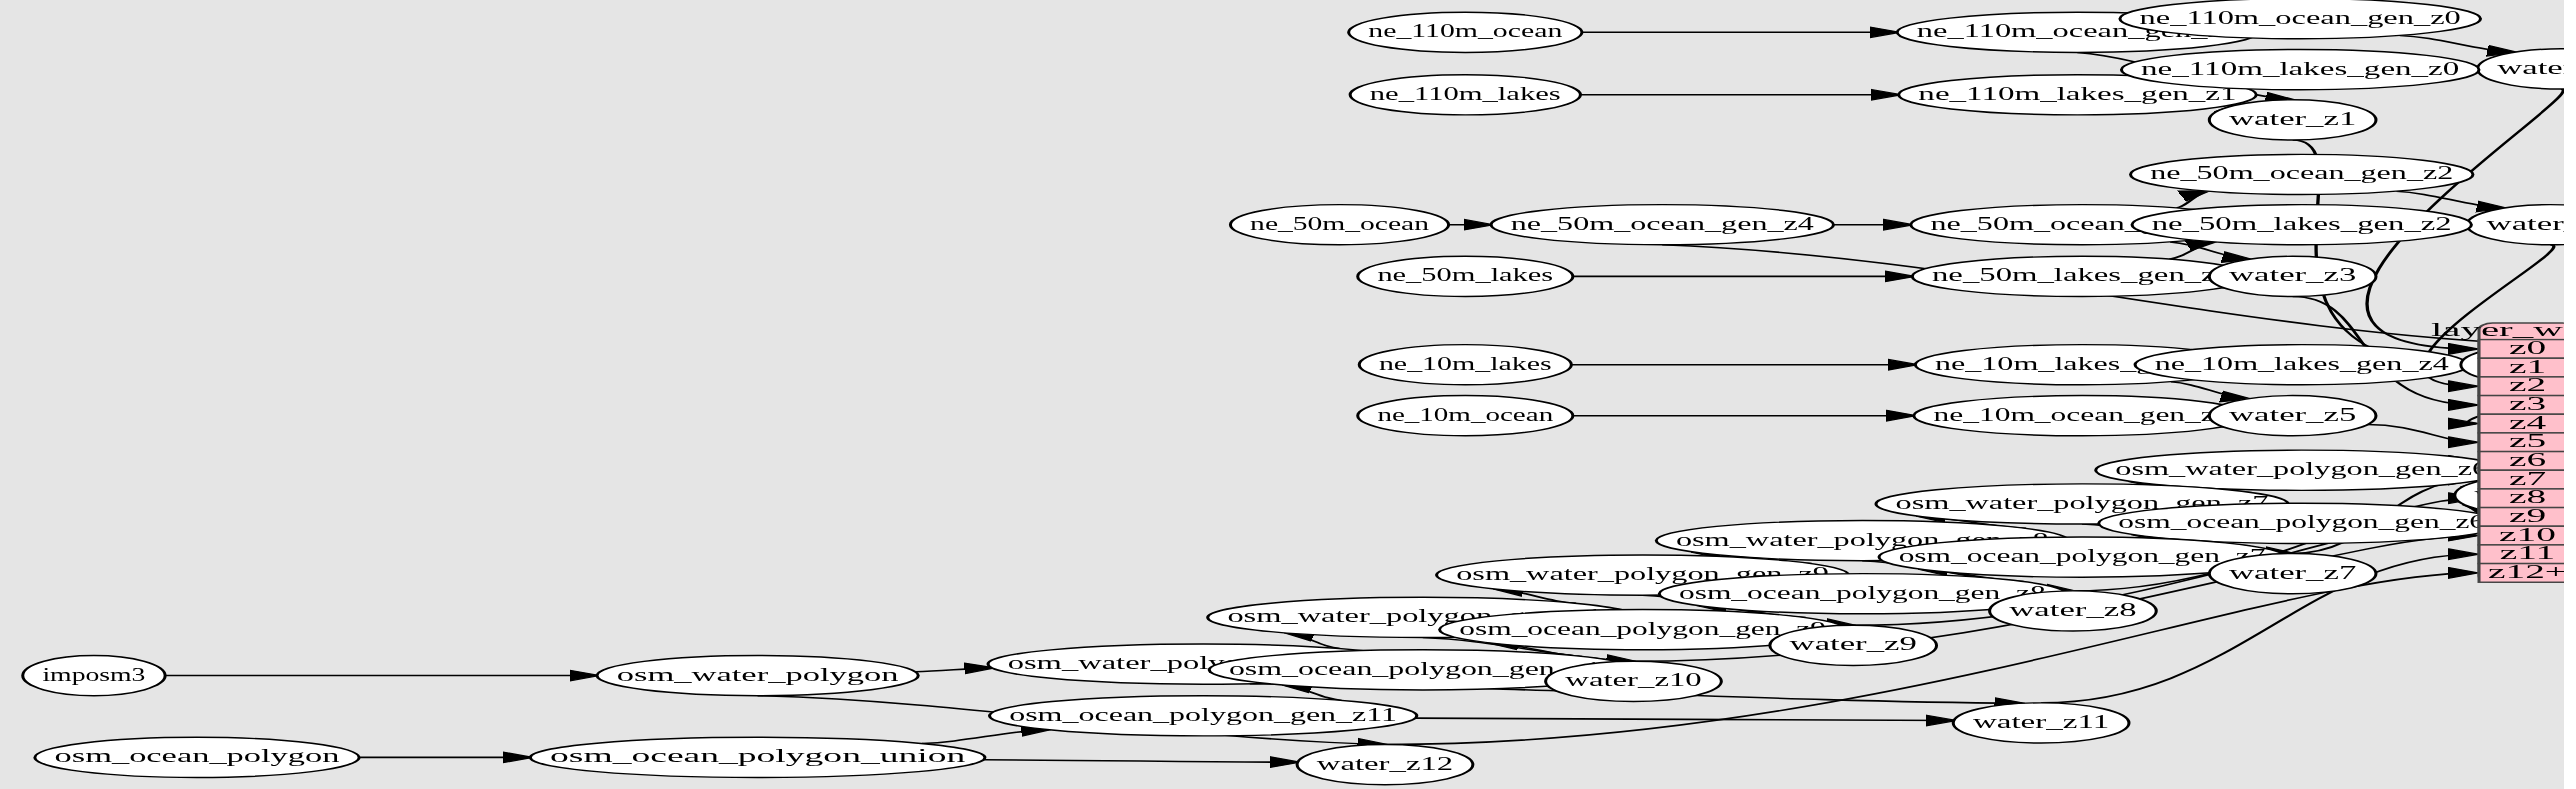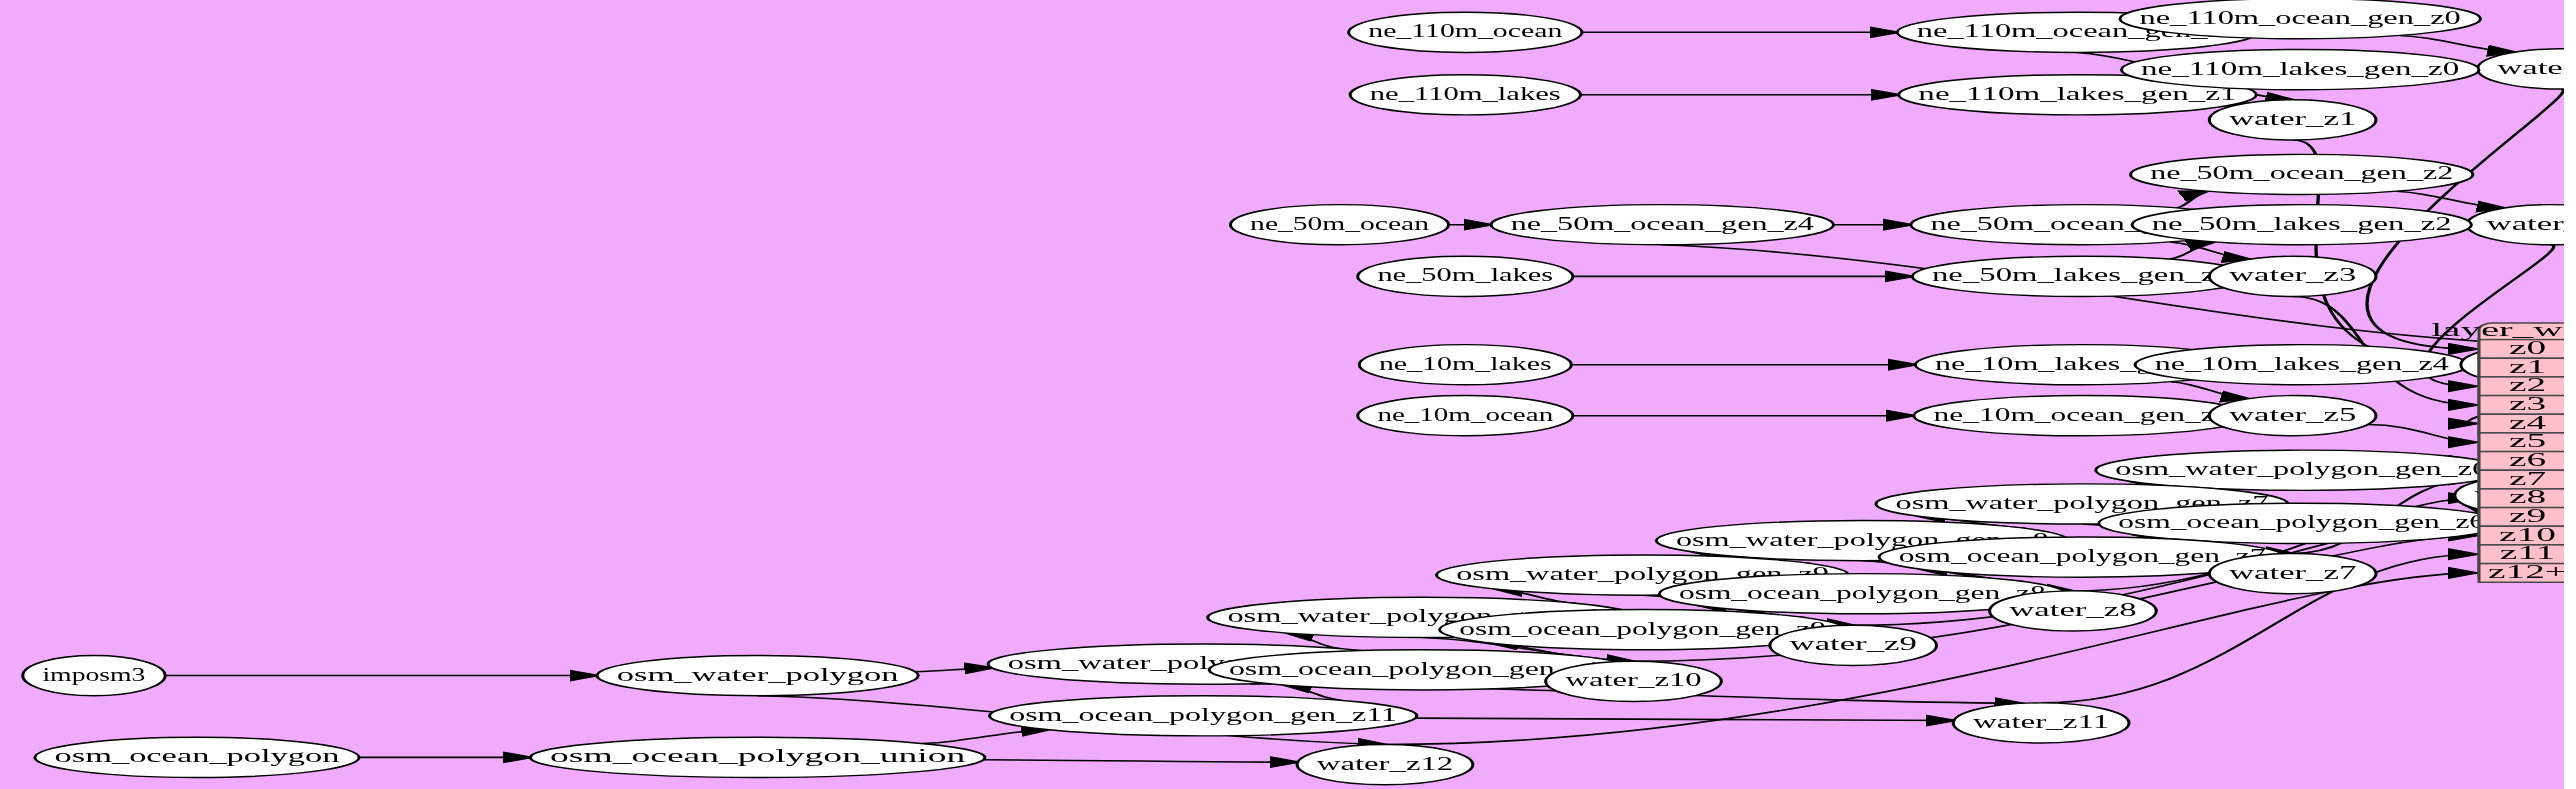--- a/index.html
+++ b/index.html
@@ -1,16 +1,16 @@
 <!DOCTYPE html>
 <html style="font-size:11.5px"><head>
 <meta charset="utf-8">
 <style>
   html,body{margin:0;padding:0;background:#ffffff;}
-  #root{position:relative;width:2564px;height:789px;background:#f0abfc;overflow:hidden;
+  #root{position:relative;width:2564px;height:789px;background:#e5e5e5;overflow:hidden;
         font-family:"Liberation Serif","DejaVu Serif",serif;}
   svg{display:block;}
   .node-ell{fill:#ffffff;stroke:#000000;stroke-width:2;}
   .node-lbl{font-family:"Liberation Serif","DejaVu Serif",serif;font-size:26px;fill:#000;
             text-anchor:middle;dominant-baseline:middle;}
   .edge{fill:none;stroke:#000000;stroke-width:2.2;}
   .arrow{fill:#000000;stroke:#000000;stroke-width:1;}
   .tbl-cell{fill:#ffc0cb;stroke:#444444;stroke-width:2;}
   .tbl-lbl{font-family:"Liberation Serif","DejaVu Serif",serif;font-size:26px;fill:#000;
            text-anchor:middle;dominant-baseline:middle;}

